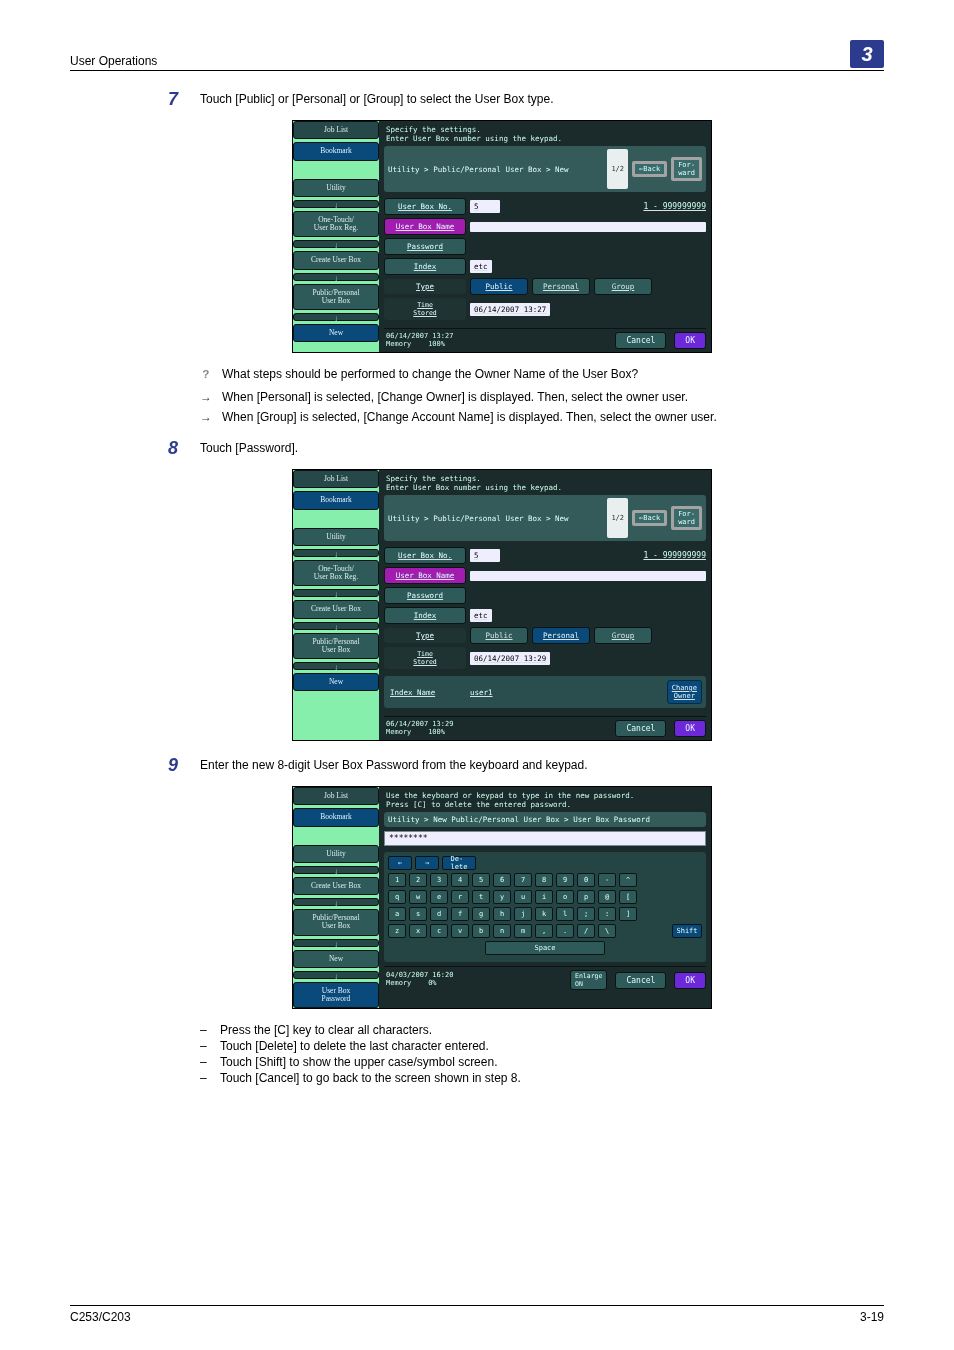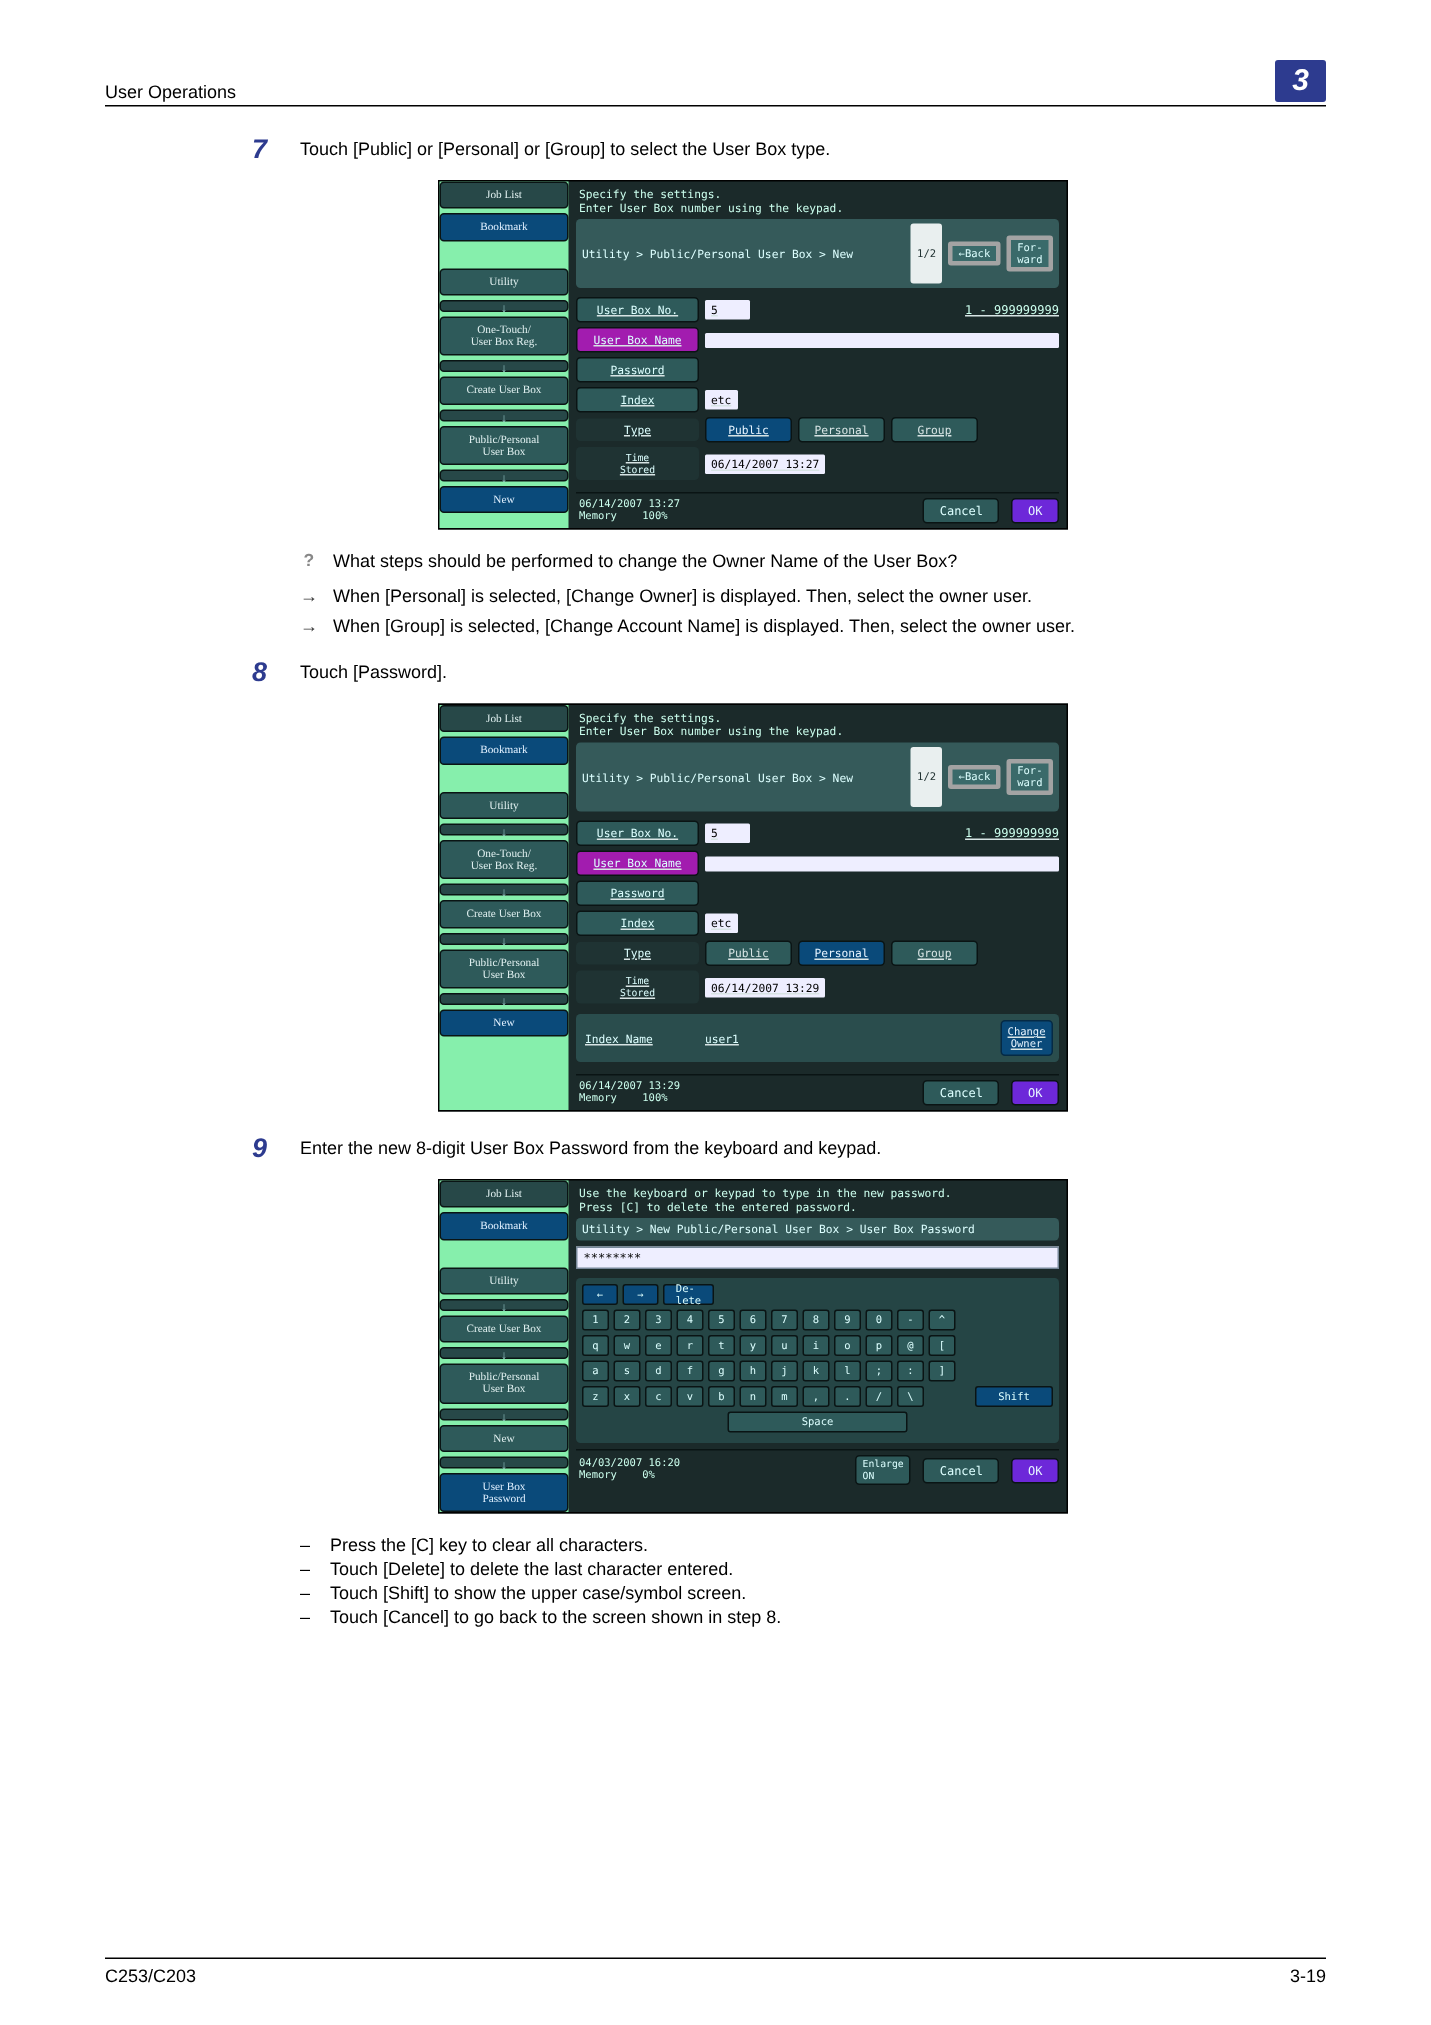--- a/index.html
+++ b/index.html
@@ -167,21 +167,21 @@
     background: #eef; color: #000; margin: 4px 0; padding: 2px 4px; font-size: 8px;
     border: 1px solid #789;
   }
   .kbd-area { background: #254545; border-radius: 3px; padding: 4px; margin-top: 2px; }
   .kbd-row { display: flex; gap: 3px; margin-bottom: 3px; }
   .key {
     background: #2e5a5a; border: 1px solid #0a1414; border-radius: 2px;
     width: 18px; height: 14px; display: flex; align-items: center; justify-content: center;
     font-size: 7px; color: #dff;
   }
-  .key.wide { width: 52px; }
+  .key.wide { width: 30px; }
   .key.space { flex: 0 0 120px; margin: 0 auto; }
   .key.arrow { background: #0a4a7a; width: 24px; }
   .key.del { background: #0a4a7a; width: 34px; }
   .key.sel { background: #0a4a7a; }
   .footer {
     display: flex; justify-content: space-between;
     border-top: 1px solid #000; padding-top: 4px; margin-top: 220px;
     font-size: 12px;
   }
   .arrow-r { font-weight: bold; }

